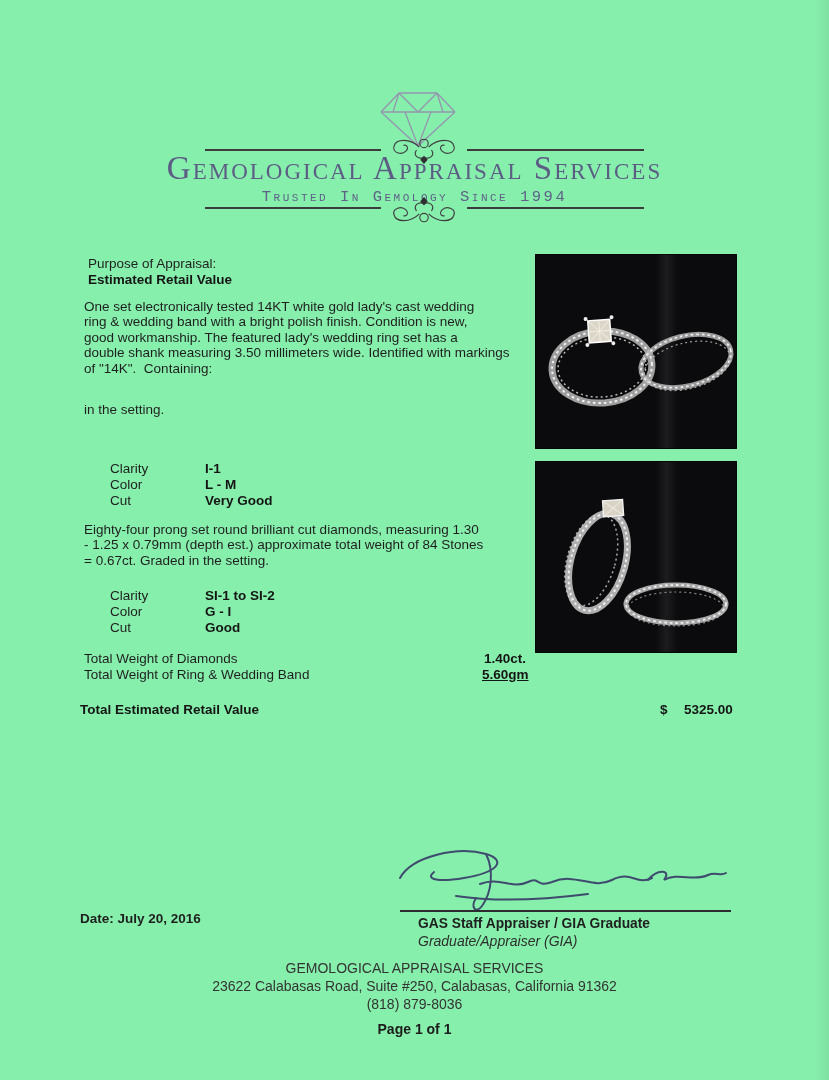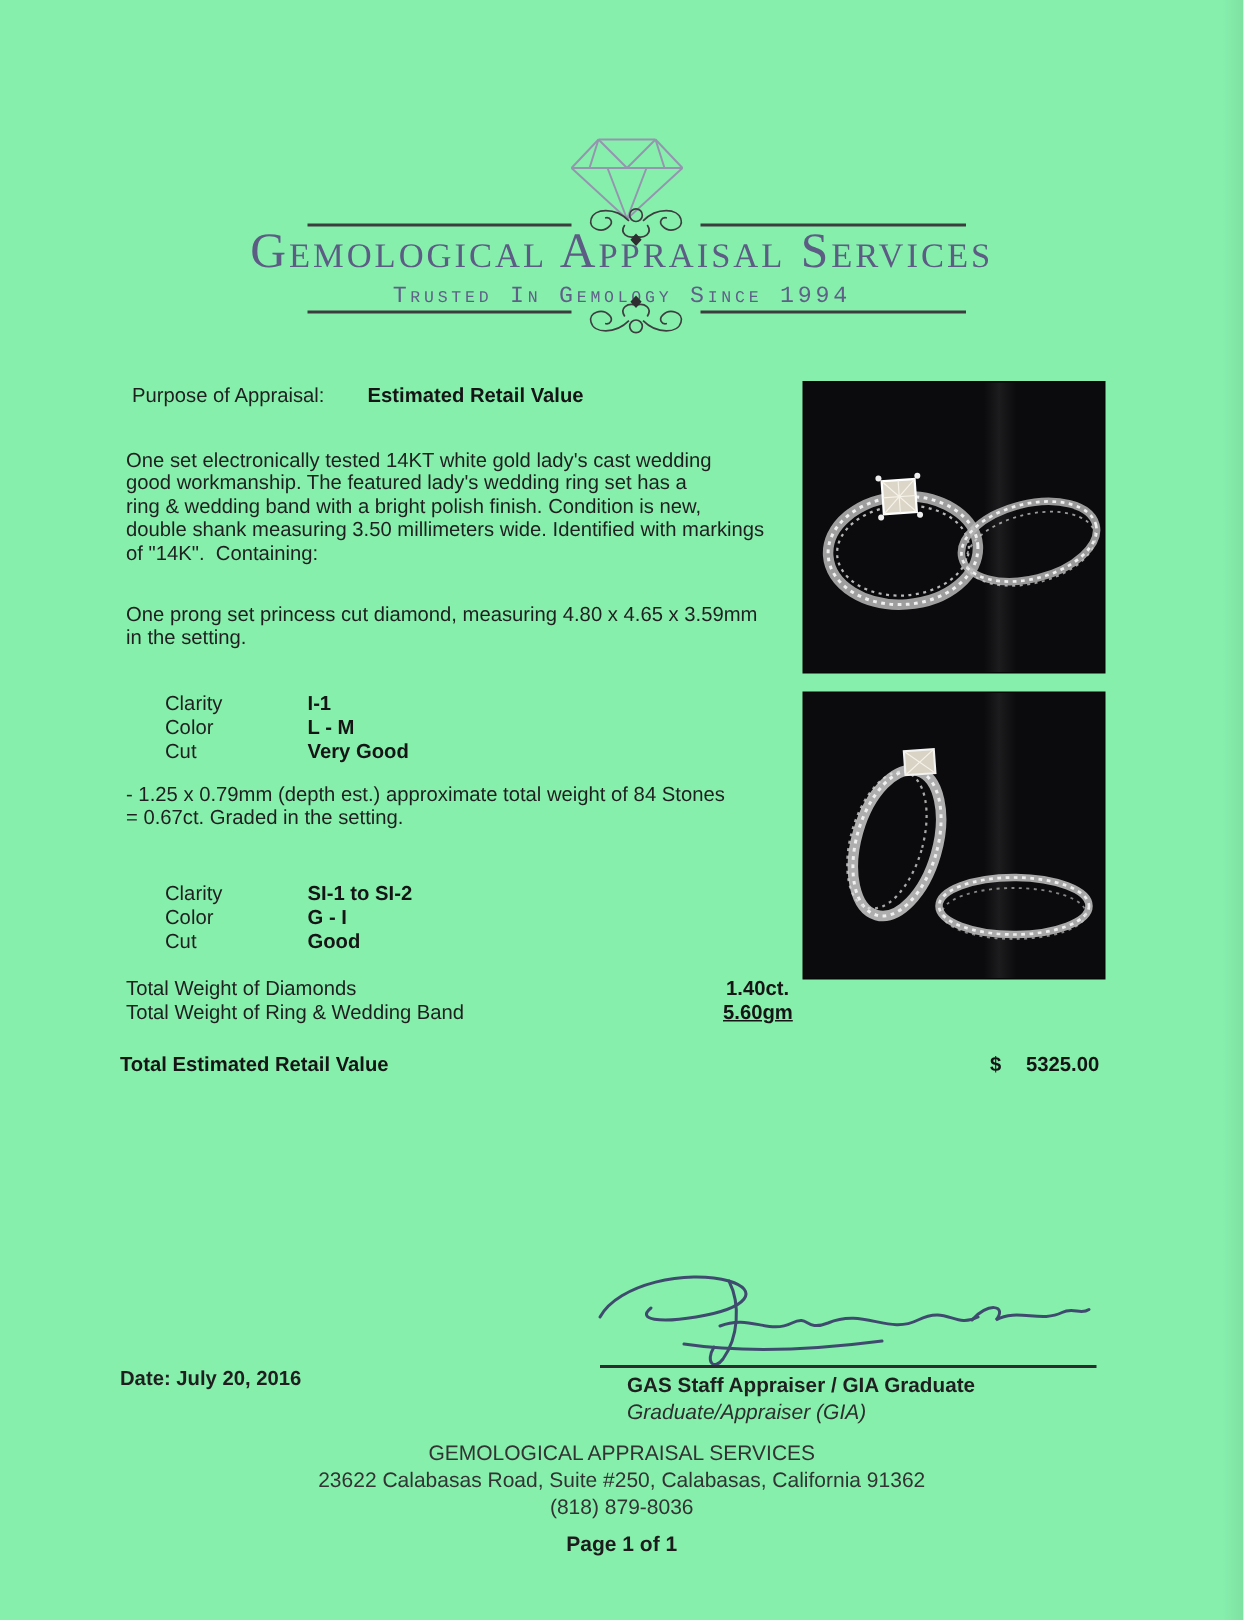--- a/index.html
+++ b/index.html
@@ -13,21 +13,21 @@
   .brand-title{position:absolute;left:0;top:150px;width:829px;text-align:center;
         font-family:"Liberation Serif", serif;font-variant:small-caps;
         font-size:33px;letter-spacing:2px;color:#5c5c85;font-weight:500;}
   .brand-tagline{position:absolute;left:0;top:188px;width:829px;text-align:center;
         font-family:Liberation Mono, monospace;font-variant:small-caps;
         font-size:15.5px;letter-spacing:2.5px;color:#5f5f88;}
   .rule{position:absolute;height:2px;background:#3c3c3e;}
 
   
   .meta{position:absolute;left:88px;top:256px;font-size:13.5px;line-height:15.5px;}
-  .meta-row{display:flex;}
+  .meta-row{display:flex;flex-direction:column;}
   .meta-label{width:157px;}
   .b{font-weight:bold;color:#151515;}
   .para{position:absolute;left:84px;width:470px;font-size:13.5px;line-height:15.4px;}
   .pline{white-space:pre-wrap;}
   .grades{position:absolute;left:110px;font-size:13.5px;line-height:15.8px;}
   .grow{display:flex;}
   .glabel{width:95px;}
   .tot{position:absolute;font-size:13.5px;}
 
   
@@ -90,47 +90,47 @@
 
   <div class="meta">
     <div class="meta-row">
       <span class="meta-label">Purpose of Appraisal:</span>
       <span class="b">Estimated Retail Value</span>
     </div>
   </div>
 
   <div class="para" style="top:299px;">
     <div class="pline">One set electronically tested 14KT white gold lady's cast wedding</div>
+    <div class="pline">ring &amp; wedding band with a bright polish finish. Condition is new,</div>
     <div class="pline">good workmanship. The featured lady's wedding ring set has a</div>
-    <div class="pline">ring &amp; wedding band with a bright polish finish. Condition is new,</div>
     <div class="pline">double shank measuring 3.50 millimeters wide. Identified with markings</div>
     <div class="pline">of "14K".  Containing:</div>
   </div>
 
   <div class="para" style="top:402px;">
-    <div class="pline">One prong set princess cut diamond, measuring 4.80 x 4.65 x 3.59mm</div>
     <div class="pline">in the setting.</div>
   </div>
 
   <div class="grades" style="top:461px;">
     <div class="grow">
       <span class="glabel">Clarity</span>
       <span class="b">I-1</span>
     </div>
     <div class="grow">
       <span class="glabel">Color</span>
       <span class="b">L - M</span>
     </div>
     <div class="grow">
       <span class="glabel">Cut</span>
       <span class="b">Very Good</span>
     </div>
   </div>
 
   <div class="para" style="top:522px;">
+    <div class="pline">Eighty-four prong set round brilliant cut diamonds, measuring 1.30</div>
     <div class="pline">- 1.25 x 0.79mm (depth est.) approximate total weight of 84 Stones</div>
     <div class="pline">= 0.67ct. Graded in the setting.</div>
   </div>
 
   <div class="grades" style="top:588px;">
     <div class="grow">
       <span class="glabel">Clarity</span>
       <span class="b">SI-1 to SI-2</span>
     </div>
     <div class="grow">

